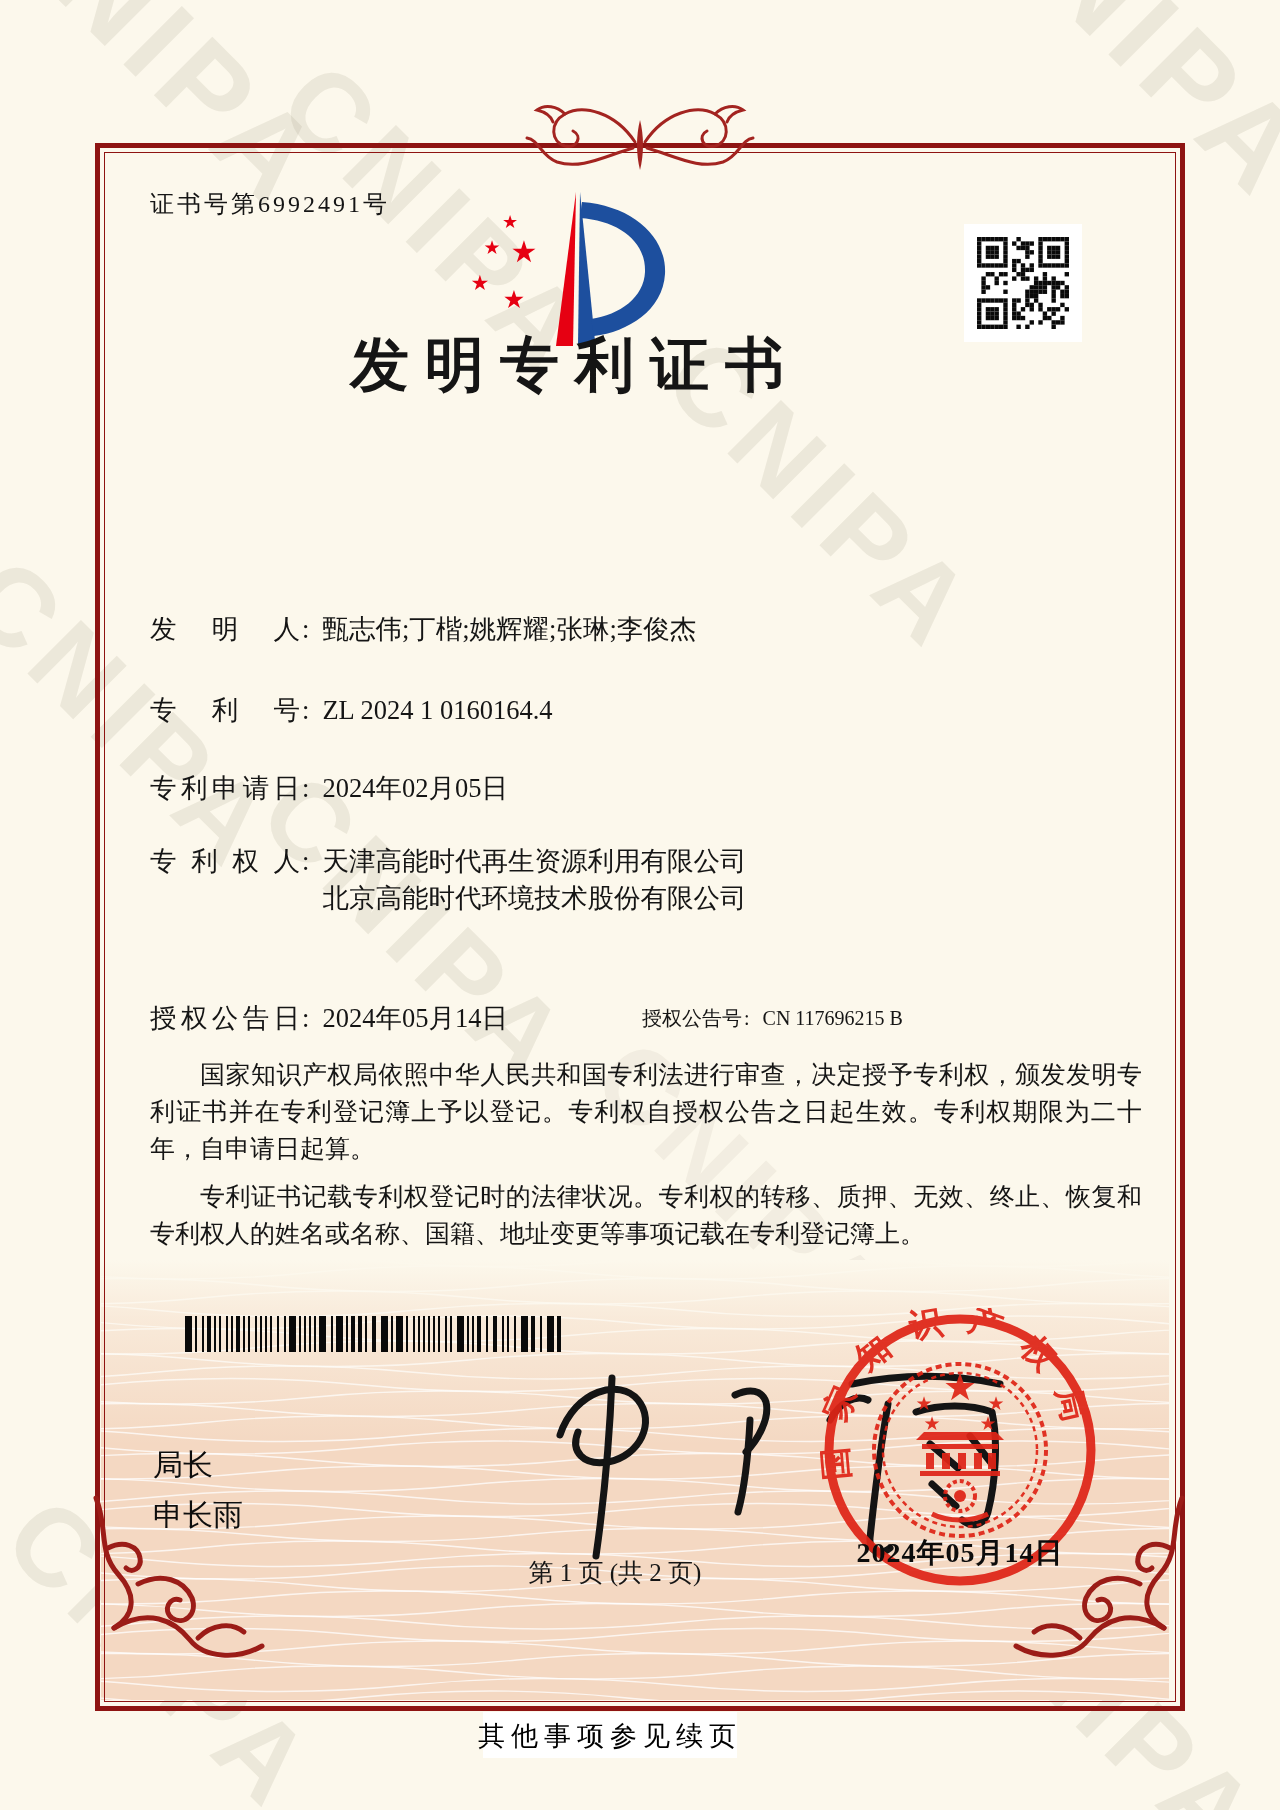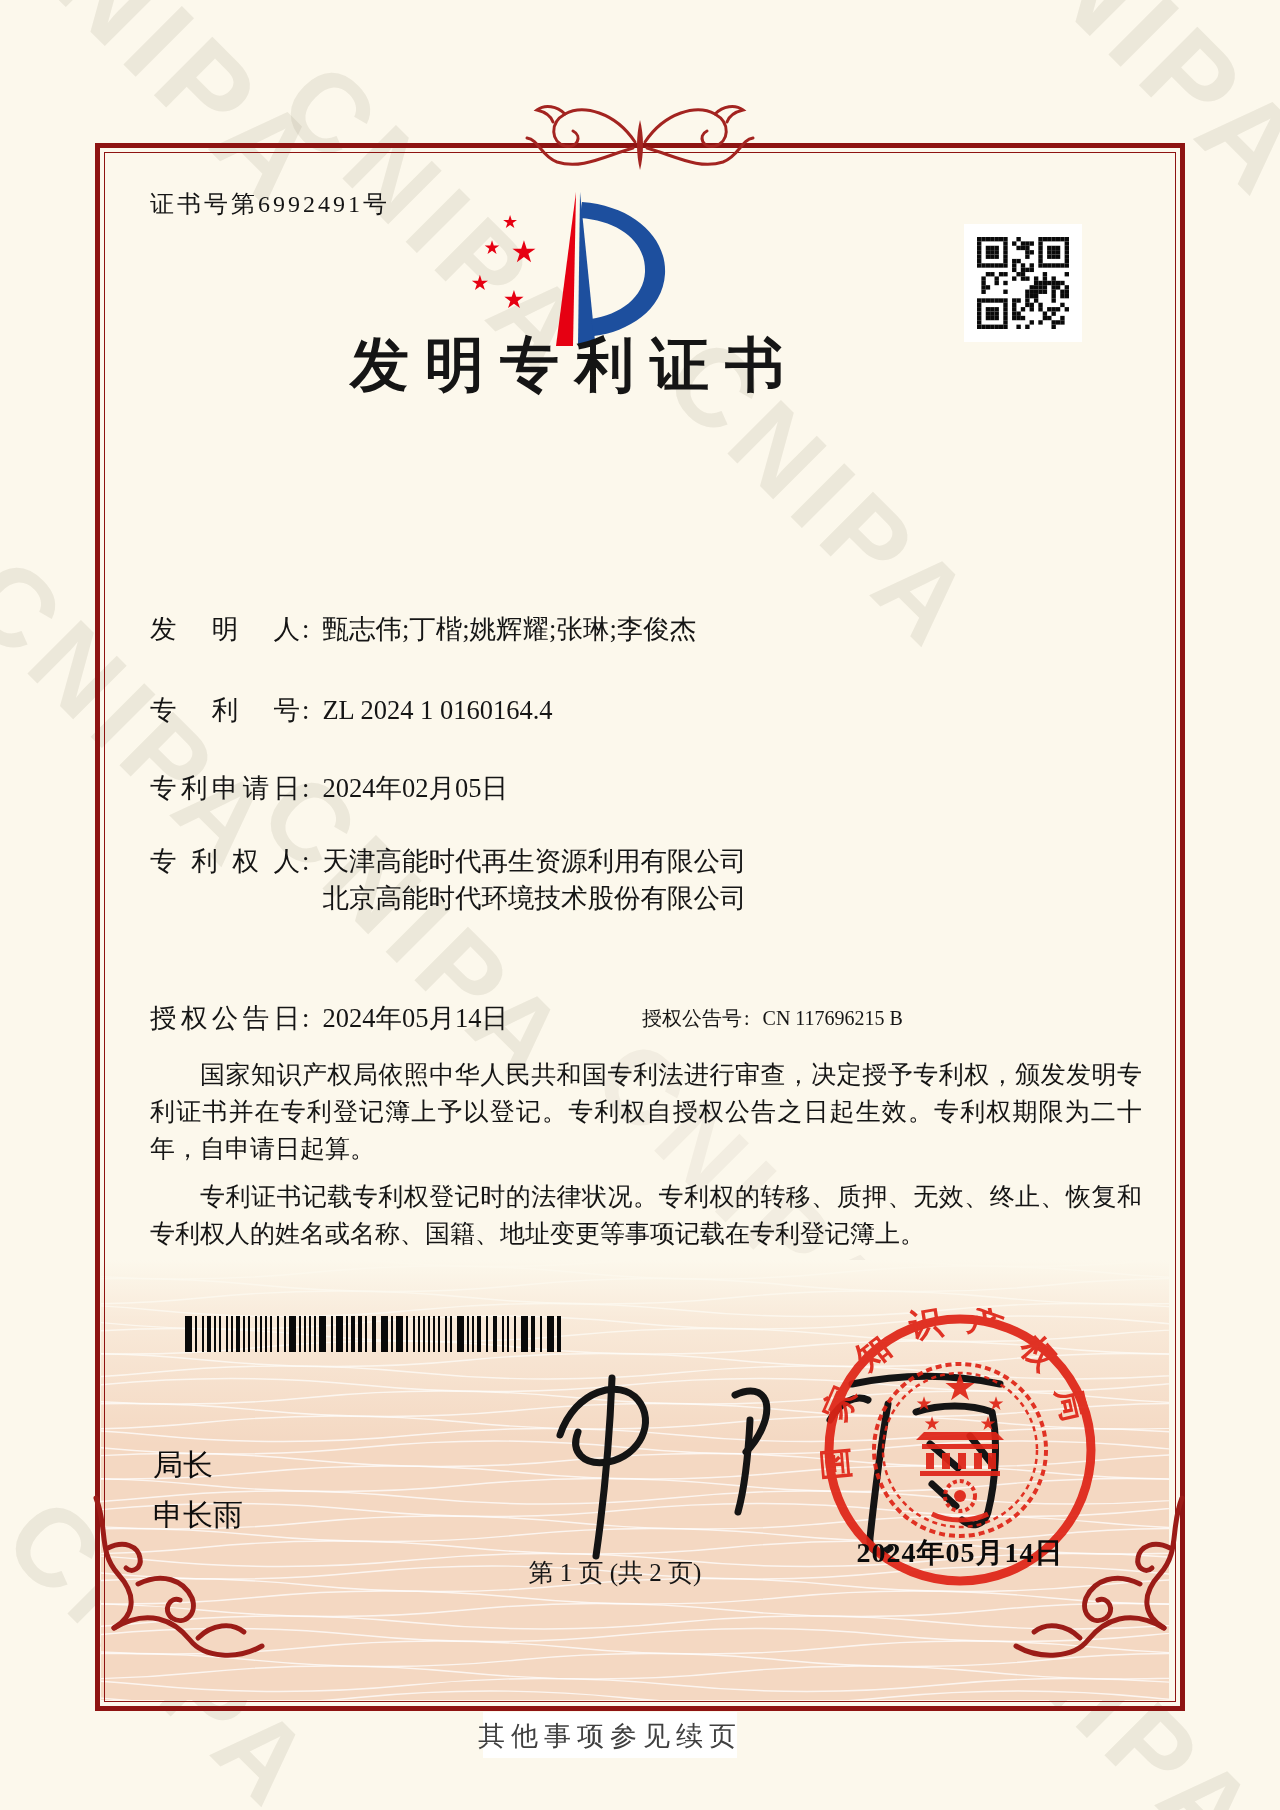--- a/index.html
+++ b/index.html
@@ -39,21 +39,21 @@
   .director{position:absolute;left:153px;top:1440px;font-family:"Liberation Sans",sans-serif;
             font-size:30px;font-weight:400;line-height:50px;color:#0d0d0d;}
   .signature{position:absolute;left:500px;top:1360px;}
   
   .seal{position:absolute;left:820px;top:1308px;width:280px;height:285px;}
   .seal-date{position:absolute;left:820px;top:1534px;width:280px;text-align:center;
              font-size:28px;font-weight:bold;color:#0c0c0c;letter-spacing:1px;}
   .page-info{position:absolute;left:240px;top:1556px;width:750px;text-align:center;font-size:25px;}
   .note-strip{position:absolute;left:483px;top:1712px;width:254px;height:46px;background:#ffffff;}
   .note{position:absolute;left:420px;top:1718px;width:380px;text-align:center;font-size:27px;
-        letter-spacing:6px;color:#404040;}
+        letter-spacing:6px;color:#000000;}
 </style>
 </head>
 <body>
 
 <div class="page">
 
   <div class="wm" style="left:-50px;top:-30px;font-size:120px;">CNIPA</div>
   <div class="wm" style="left:935px;top:-40px;font-size:120px;">CNIPA</div>
   <div class="wm" style="left:245px;top:155px;font-size:110px;">CNIPA</div>
   <div class="wm" style="left:630px;top:430px;font-size:110px;">CNIPA</div>

